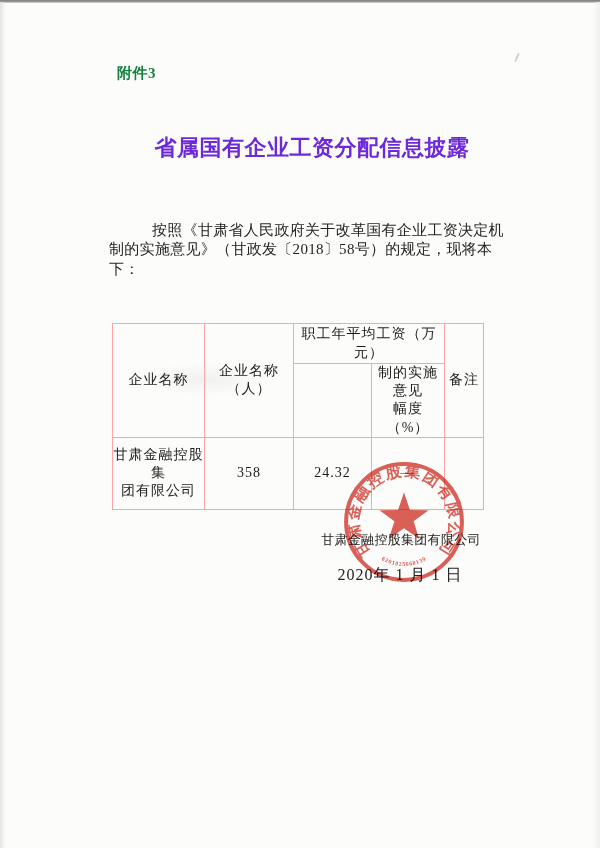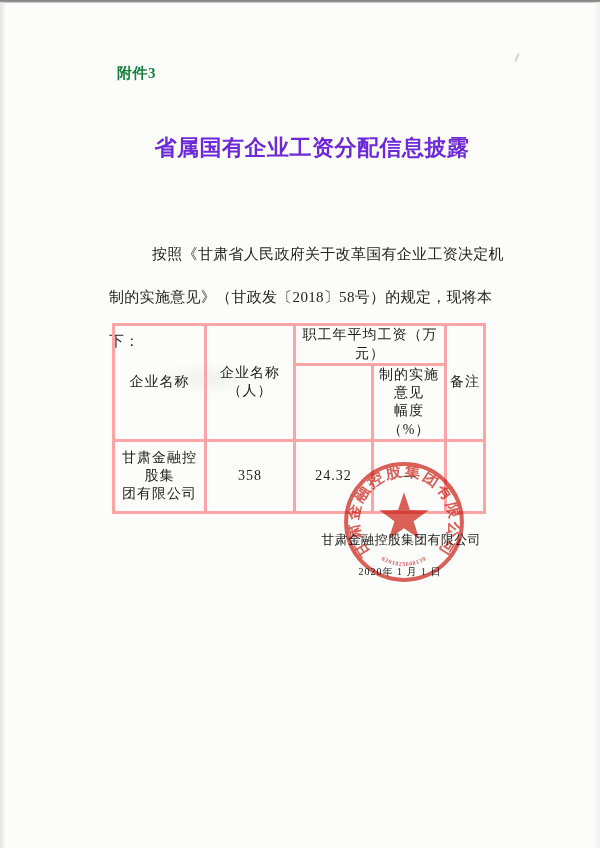--- a/index.html
+++ b/index.html
@@ -42,32 +42,32 @@
   }
   .title{
     position:absolute;left:112px;top:133px;width:400px;margin:0;
     text-align:center;
     font-size:22px;font-weight:bold;color:#6d28d9;letter-spacing:0.5px;
   }
   .para{
     position:absolute;left:109px;top:221px;width:388px;
     font-size:15px;line-height:19.4px;color:#242424;letter-spacing:0.3px;
   }
-  .para .pline{white-space:nowrap;margin-top:24px;}
+  .para .pline{white-space:nowrap;}
   .para .indent{padding-left:43px;}
 
   table.wage{
     position:absolute;left:112px;top:323px;
     border-collapse:collapse;table-layout:fixed;
     width:371px;
     font-family:"Liberation Serif","DejaVu Serif",serif;
     color:#1c1c1c;
   }
   table.wage td{
-    border:3px solid #fca5a5;
+    border:1px solid #fca5a5;
     text-align:center;vertical-align:middle;
     padding:0;font-size:14px;line-height:1.3;
     letter-spacing:1px;
   }
   td.no-bottom{border-bottom:none;}
   td.no-top{border-top:none;}
   td.salary-group{font-size:13.5px;letter-spacing:0.5px;}
   td.change-h{font-size:13px;letter-spacing:0;}
   td.data-company{font-size:13px;letter-spacing:0.5px;}
   td.num{
@@ -75,21 +75,21 @@
     padding-right:3px;
   }
   td.dash{color:#6e6e6e;font-size:13px;}
 
   .sig-company{
     position:absolute;left:300px;top:531px;width:202px;
     text-align:center;font-size:13px;color:#222;letter-spacing:0.3px;
   }
   .sig-date{
     position:absolute;left:300px;top:565px;width:200px;
-    text-align:center;font-size:10px;color:#222;letter-spacing:1px;
+    text-align:center;font-size:16px;color:#222;letter-spacing:1px;
   }
 
   .seal{
     position:absolute;left:337px;top:455px;width:134px;height:134px;
     mix-blend-mode:multiply;opacity:0.85;
     pointer-events:none;
   }
   .seal text{font-family:"Liberation Serif","DejaVu Serif",serif;font-weight:bold;}
 </style>
 </head>

